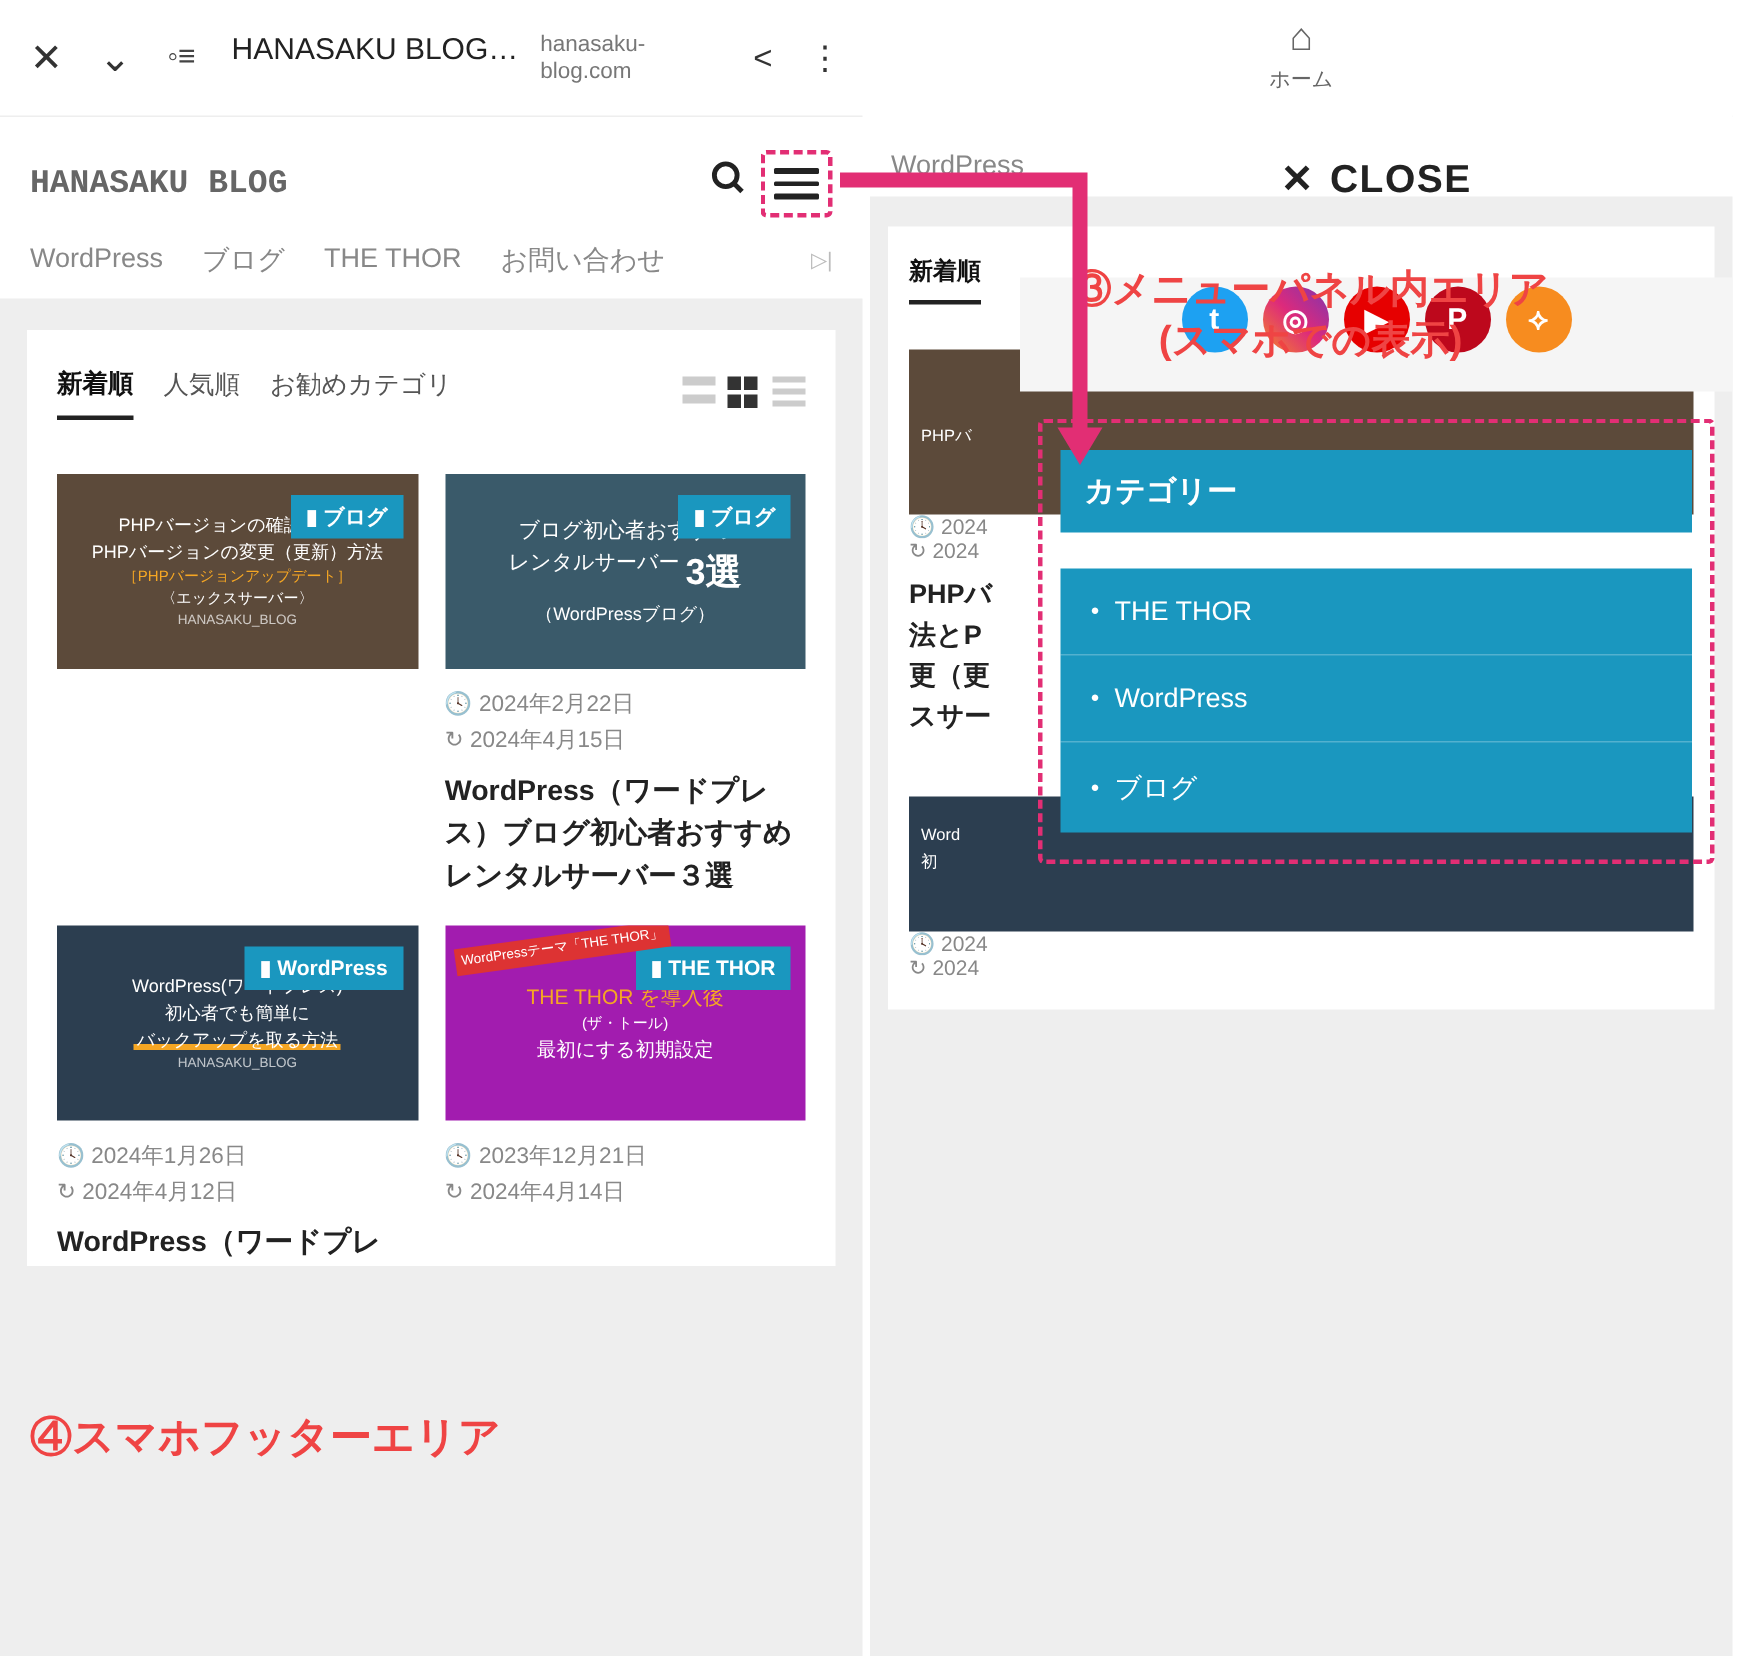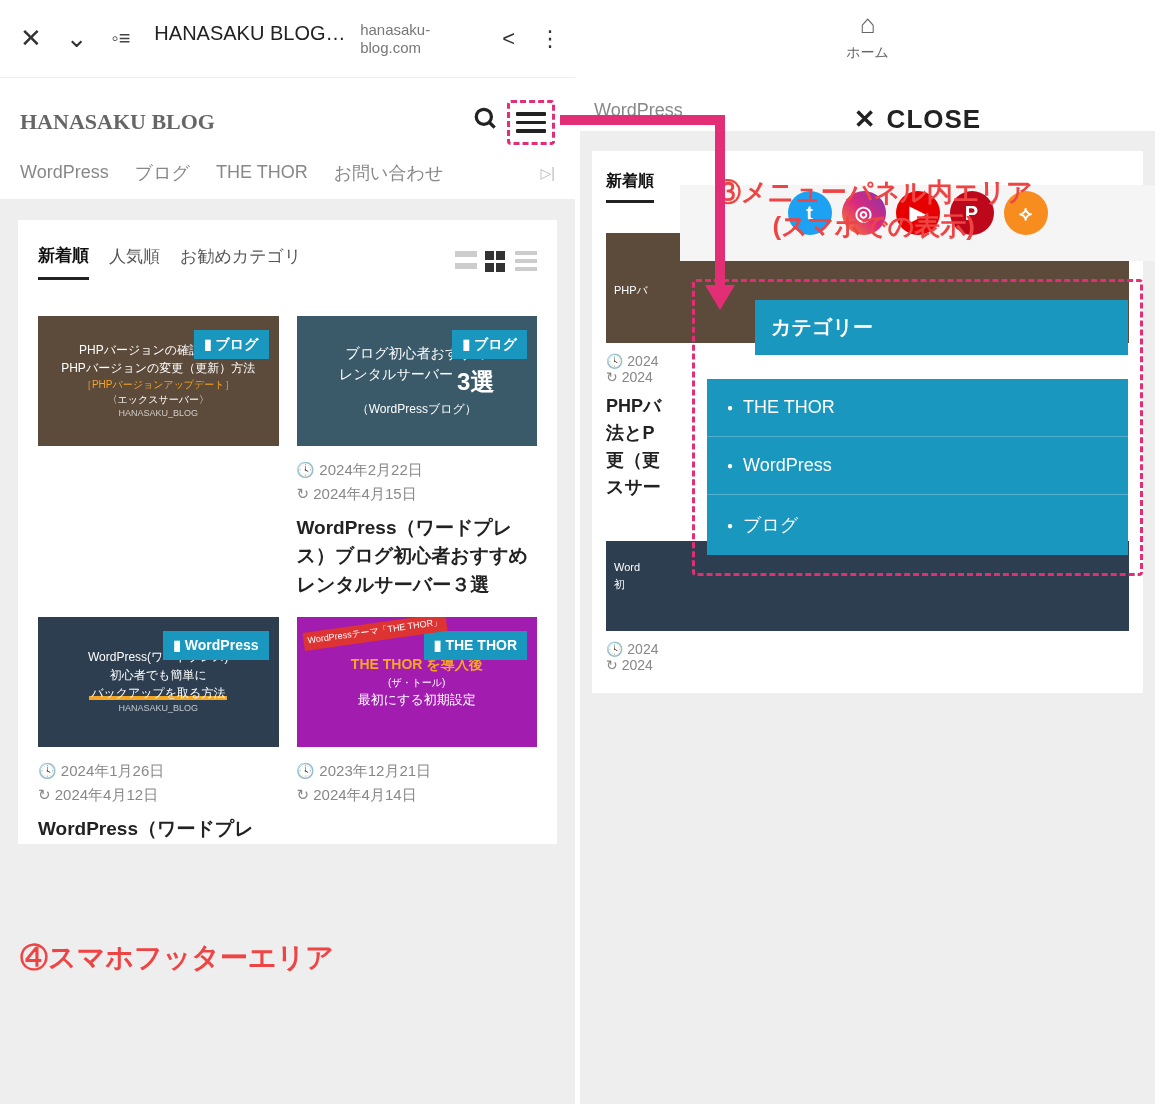--- a/index.html
+++ b/index.html
@@ -9,21 +9,21 @@
 .phone-right { left:580px; }
 .browser-bar { display:flex; align-items:center; padding:8px 14px 8px 20px; gap:24px; border-bottom:1px solid #eee; height:78px; }
 .bb-icon { font-size:26px; color:#333; }
 .bb-reader { font-size:20px; color:#444; }
 .bb-title-wrap { flex:1; display:flex; flex-direction:row; line-height:1.2; min-width:0; }
 .bb-title { font-size:20px; color:#222; white-space:nowrap; overflow:hidden; text-overflow:ellipsis; }
 .bb-url { font-size:15px; color:#777; }
 .bb-share, .bb-more { font-size:22px; color:#333; }
 
 .site-header { display:flex; align-items:center; padding:22px 20px 10px; }
-.site-logo { font-family:Liberation Serif, serif; font-weight:bold; font-size:22px; color:#666; flex:1; }
+.site-logo { font-family:Liberation Mono, monospace; font-weight:bold; font-size:22px; color:#666; flex:1; }
 .sh-icon { font-size:26px; color:#222; margin-left:14px; }
 .hamburger-box { border:3px dashed #e22e74; padding:4px 6px; margin-left:8px; border-radius:4px; }
 .ham { width:30px; height:3.5px; background:#222; margin:5px 0; border-radius:1px; }
 
 .nav-row { display:flex; gap:26px; padding:6px 20px 14px; color:#888; font-size:18px; font-weight:500; border-bottom:1px solid #eee; align-items:center; }
 .nav-row .arrow { margin-left:auto; font-size:14px; color:#bbb; }
 
 .page-bg { background:#eee; padding:20px 18px 0; min-height:1000px; }
 .card { background:#fff; padding:24px 20px 0; }
 .tabs { display:flex; gap:20px; font-size:17px; color:#555; align-items:center; }
@@ -52,41 +52,41 @@
 .fb-item .ico { font-size:26px; }
 
 
 .dim { position:absolute; top:78px; left:0; width:100px; bottom:0; background:rgba(0,0,0,0.35); z-index:5; }
 .panel { position:absolute; top:78px; left:100px; right:0; bottom:0; background:#fff; z-index:6; padding:0; }
 .close-row { text-align:center; padding:26px 0 10px; font-family:"Times New Roman",serif; font-size:26px; font-weight:600; color:#222; letter-spacing:1px; }
 .close-row .x { margin-right:10px; font-weight:bold; }
 .socials { display:flex; gap:10px; justify-content:center; padding:6px 0 26px; background:#f5f5f5; margin:40px 0 0; }
 .soc { width:44px; height:44px; border-radius:50%; display:flex; align-items:center; justify-content:center; color:#fff; font-size:20px; font-weight:bold; }
 .panel-inner { border:3px dashed #e22e74; margin:18px 12px 0; padding:18px 12px; border-radius:4px; }
-.cat-header { background:#1a97bf; color:#fff; font-size:20px; font-weight:600; padding:14px 16px;margin-left:48px; }
+.cat-header { background:#1a97bf; color:#fff; font-size:20px; font-weight:600; padding:14px 16px; }
 .cat-list { background:#1a97bf; margin-top:24px; }
 .cat-item { padding:18px 20px; color:#fff; font-size:18px; border-bottom:1px solid rgba(255,255,255,0.25); display:flex; align-items:center; gap:10px; }
 .cat-item:last-child { border-bottom:none; }
 .cat-item::before { content:"●"; font-size:10px; }
 
 
 .anno { position:absolute; color:#ef4444; font-size:26px; font-weight:700; z-index:20; line-height:1.3; }
 .anno.a3 { left:715px; top:176px; text-align:center; }
 .anno.a4 { left:20px; top:940px; font-size:28px; }
 .arrow-svg { position:absolute; left:550px; top:100px; z-index:25; }
 
 
 .behind { position:absolute; top:78px; left:0; right:0; bottom:0; z-index:2; }
 .behind .site-header2 { padding:22px 14px 10px; font-size:18px; color:#888; font-weight:500; }
 .behind .page-bg { padding:20px 12px; }
 .behind .card { padding:20px 14px; }
 .behind .tab2 { font-size:16px; font-weight:700; color:#111; border-bottom:3px solid #222; padding-bottom:8px; display:inline-block; }
 .behind .thumb2 { background:#5c4a3a; height:110px; margin-top:30px; }
 .behind .ptitle2 { font-size:18px; font-weight:700; color:#222; margin-top:8px; line-height:1.5; }
-.behind .meta2 { font-size:14px; color:#888; margin-top:10px; }
+.behind .meta2 { font-size:14px; color:#888; margin-top:0; }
 .behind .thumb3 { background:#2c3e50; height:90px; margin-top:40px; }
 </style>
 </head>
 <body>
 
 <div class="phone phone-left">
 
   <div class="browser-bar">
     <span class="bb-icon">✕</span>
     <span class="bb-icon">⌄</span>
@@ -189,21 +189,21 @@
             <span>🕓</span> <span>2024年1月26日</span><br>
             <span>↻</span> <span>2024年4月12日</span>
           </div>
           <div class="ptitle">WordPress（ワードプレ</div>
         </div>
 
         <div class="post-card">
           <div class="thumb" style="background:#a21caf">
             <span class="cat-tag">▮ <span>THE THOR</span></span>
             <div style="position:absolute;top:6px;left:6px;background:#d33;font-size:9px;padding:2px 4px;transform:rotate(-8deg)">WordPressテーマ「THE THOR」</div>
-            <div style="font-size:14px;color:#f5a623;font-weight:bold">THE THOR を導入後</div>
+            <div style="font-size:14px;color:#f5a623;font-weight:normal">THE THOR を導入後</div>
             <div style="font-size:10px">(ザ・トール)</div>
             <div style="font-size:13px">最初にする初期設定</div>
           </div>
           <div class="meta">
             <span>🕓</span> <span>2023年12月21日</span><br>
             <span>↻</span> <span>2024年4月14日</span>
           </div>
         </div>
       </div>
     </div>

